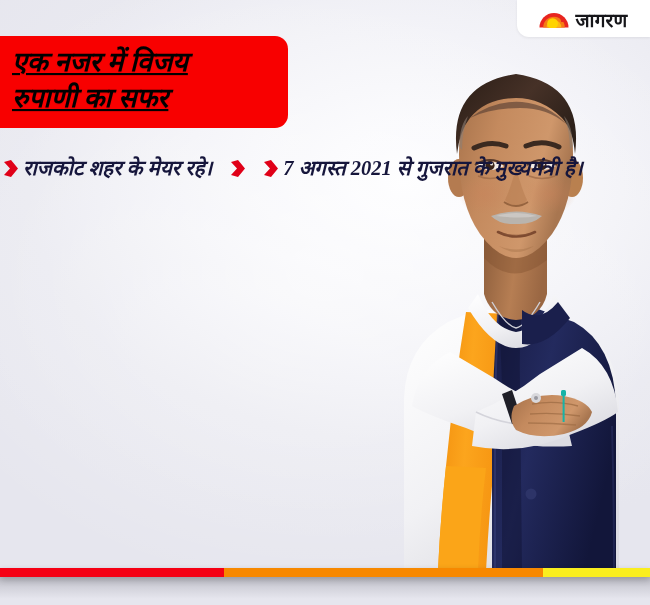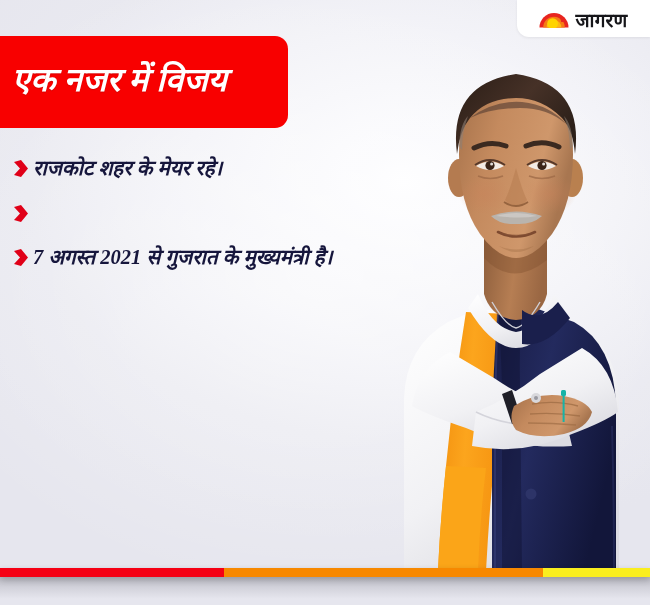--- a/index.html
+++ b/index.html
@@ -48,33 +48,34 @@
   #title-banner{
     position:absolute; left:0; top:36px;
     width:288px; min-height:92px;
     background:#f80000;
     border-radius:0 13px 13px 0;
     padding:9px 16px 11px 12px;
     z-index:30;
     display:flex; flex-direction:column; justify-content:center;
   }
   .title-line{
-    color:#ffffff;
+    color:#000000;
     font-family:"Liberation Serif", serif;
     font-weight:700; font-style:italic;
-    font-size:33px; line-height:1.32;
+    font-size:27px; line-height:1.32;
     white-space:nowrap;
     text-shadow:0 1px 1px rgba(120,0,0,.25);
+    text-decoration:underline;
   }
 
   
   #bullets{
-    position:absolute; left:18px; top:156px;
+    position:absolute; left:8px; top:156px;
     z-index:30;
-    display:flex; flex-direction:column;
+    display:flex; flex-direction:row;
     gap:23px;
   }
   .bullet-row{
     display:flex; align-items:center; gap:5px;
     padding-left:0;
   }
   .bullet-marker{
     flex:0 0 auto;
     width:14px; height:17px;
     margin-left:-4px;
@@ -255,20 +256,21 @@
         <rect x="235" y="364" width="5" height="6" rx="1.5" fill="#17b3a8"></rect>
         <rect x="236.6" y="370" width="2" height="26" fill="#17b3a8"></rect>
       </g>
 
       <path d="M120 440 Q114 496 112 545 L152 545 Q154 492 160 442 Z" fill="#fba518"></path>
     </svg>
   </div>
 
   <div id="title-banner">
     <div class="title-line">एक नजर में विजय</div>
+    <div class="title-line">रुपाणी का सफर</div>
   </div>
 
   <div id="bullets">
 
     <div class="bullet-row">
       <svg class="bullet-marker" viewBox="0 0 14 17">
         <path d="M0 2 L7 0 L14 8.5 L7 17 L0 15 L6 8.5 Z" fill="#e00018"></path>
       </svg>
       <span class="bullet-text">राजकोट शहर के मेयर रहे।</span>
     </div>

